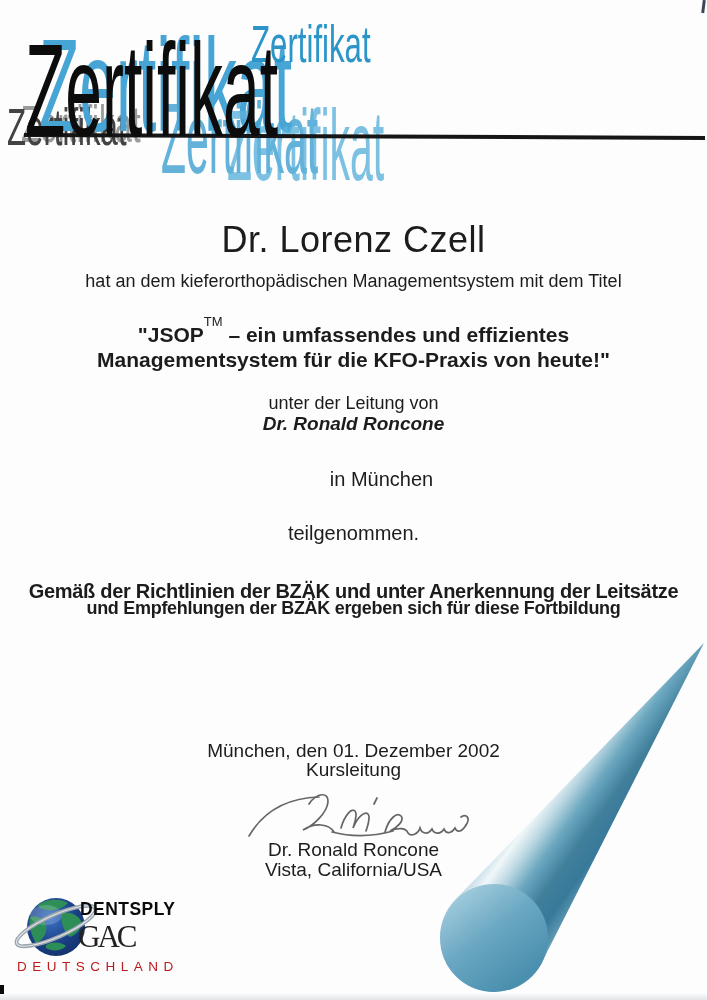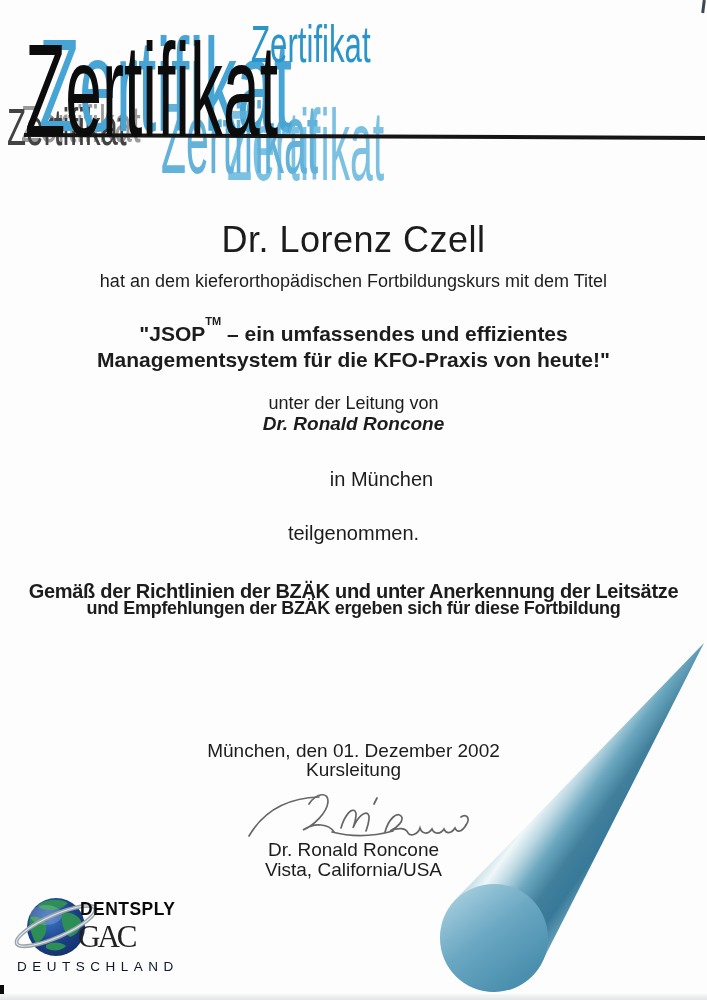--- a/index.html
+++ b/index.html
@@ -29,21 +29,21 @@
   .corner-tick { position:absolute; right:2px; top:0; width:3px; height:13px; background:#3c4753; transform:rotate(7deg); }
   .edge-mark   { position:absolute; left:0; top:985px; width:4px; height:15px; background:#0a0a0a; }
   .bottom-strip{ position:absolute; left:0; bottom:0; width:707px; height:6px;
                  background:linear-gradient(#f7f8f8,#e2e5e7); }
   
   .tc { position:absolute; left:0; width:707px; text-align:center; color:#1c1c1c; white-space:nowrap; z-index:9; }
   .recipient   { top:196px; font-size:36px; font-weight:normal; letter-spacing:.5px;margin-top:23px; }
   .intro       { top:271px; font-size:18px; }
   .title1      { top:322px; font-size:21px; font-weight:bold; }
   .title2      { top:348px; font-size:21px; font-weight:bold; }
-  .tm          { font-size:11px; position:relative; top:-8px; font-weight:bold; }
+  .tm          { font-size:13px; position:relative; top:-8px; font-weight:normal; }
   .ledby       { top:393px; font-size:18px; }
   .leader      { top:413px; font-size:19px; font-weight:bold; font-style:italic; }
   .daterange   { top:446px; font-size:20px; }
   .location    { top:468px; font-size:20px;padding-left:28px; }
   .participation{ top:522px; font-size:20px; }
   .accr1       { top:580px; font-size:20px; font-weight:bold; letter-spacing:-.3px; }
   .accr2       { top:598px; font-size:18px; font-weight:bold; letter-spacing:-.3px; }
   .points      { top:634px; font-size:20px; font-weight:bold; }
   .placedate   { top:740px; font-size:19px; }
   .role        { top:759px; font-size:19px; }
@@ -52,21 +52,21 @@
   
   .signature { position:absolute; left:235px; top:786px; z-index:9; }
   
   .cone { position:absolute; left:0; top:0; z-index:0; }
   
   .logo-globe  { position:absolute; left:10px; top:893px; }
   .logo-brand  { position:absolute; left:80px; top:899px; font-size:18px; font-weight:bold;
                  letter-spacing:.5px; color:#0a0a0a; transform:scaleX(.97); transform-origin:left top; }
   .logo-sub    { position:absolute; left:78px; top:919px; font-size:31px; letter-spacing:-3px;
                  color:#222; font-family:"Liberation Serif","DejaVu Serif",serif; }
-  .logo-region { position:absolute; left:17px; top:959px; font-size:13.5px; letter-spacing:5.5px; color:#0f172a; }
+  .logo-region { position:absolute; left:17px; top:959px; font-size:13.5px; letter-spacing:5.5px; color:#b91c1c; }
 </style>
 </head>
 <body>
 
 <div class="page">
 
   <svg class="cone" width="707" height="1000" viewBox="0 0 707 1000">
     <defs>
       <linearGradient id="coneBody" gradientUnits="userSpaceOnUse" x1="445" y1="903" x2="543" y2="973">
         <stop offset="0" stop-color="#88b7c9"></stop>
@@ -96,21 +96,21 @@
   <div class="hdr-word w-blue-big2">Zertifikat</div>
   <div class="hdr-word w-blue-top">Zertifikat</div>
   <div class="hdr-line"></div>
   <div class="hdr-word w-black">Zertifikat</div>
 
   <div class="corner-tick"></div>
   <div class="edge-mark"></div>
   <div class="bottom-strip"></div>
 
   <div class="tc recipient">Dr. Lorenz Czell</div>
-  <div class="tc intro">hat an dem kieferorthopädischen Fortbildungskurs mit dem Titel</div>
+  <div class="tc intro">hat an dem kieferorthopädischen Managementsystem mit dem Titel</div>
   <div class="tc title1"><span>"JSOP</span><sup class="tm">TM</sup><span> – ein umfassendes und effizientes</span></div>
   <div class="tc title2">Managementsystem für die KFO-Praxis von heute!"</div>
   <div class="tc ledby">unter der Leitung von</div>
   <div class="tc leader">Dr. Ronald Roncone</div>
   <div class="tc location">in München</div>
   <div class="tc participation">teilgenommen.</div>
   <div class="tc accr1">Gemäß der Richtlinien der BZÄK und unter Anerkennung der Leitsätze</div>
   <div class="tc accr2">und Empfehlungen der BZÄK ergeben sich für diese Fortbildung</div>
   <div class="tc placedate">München, den 01. Dezember 2002</div>
   <div class="tc role">Kursleitung</div>

